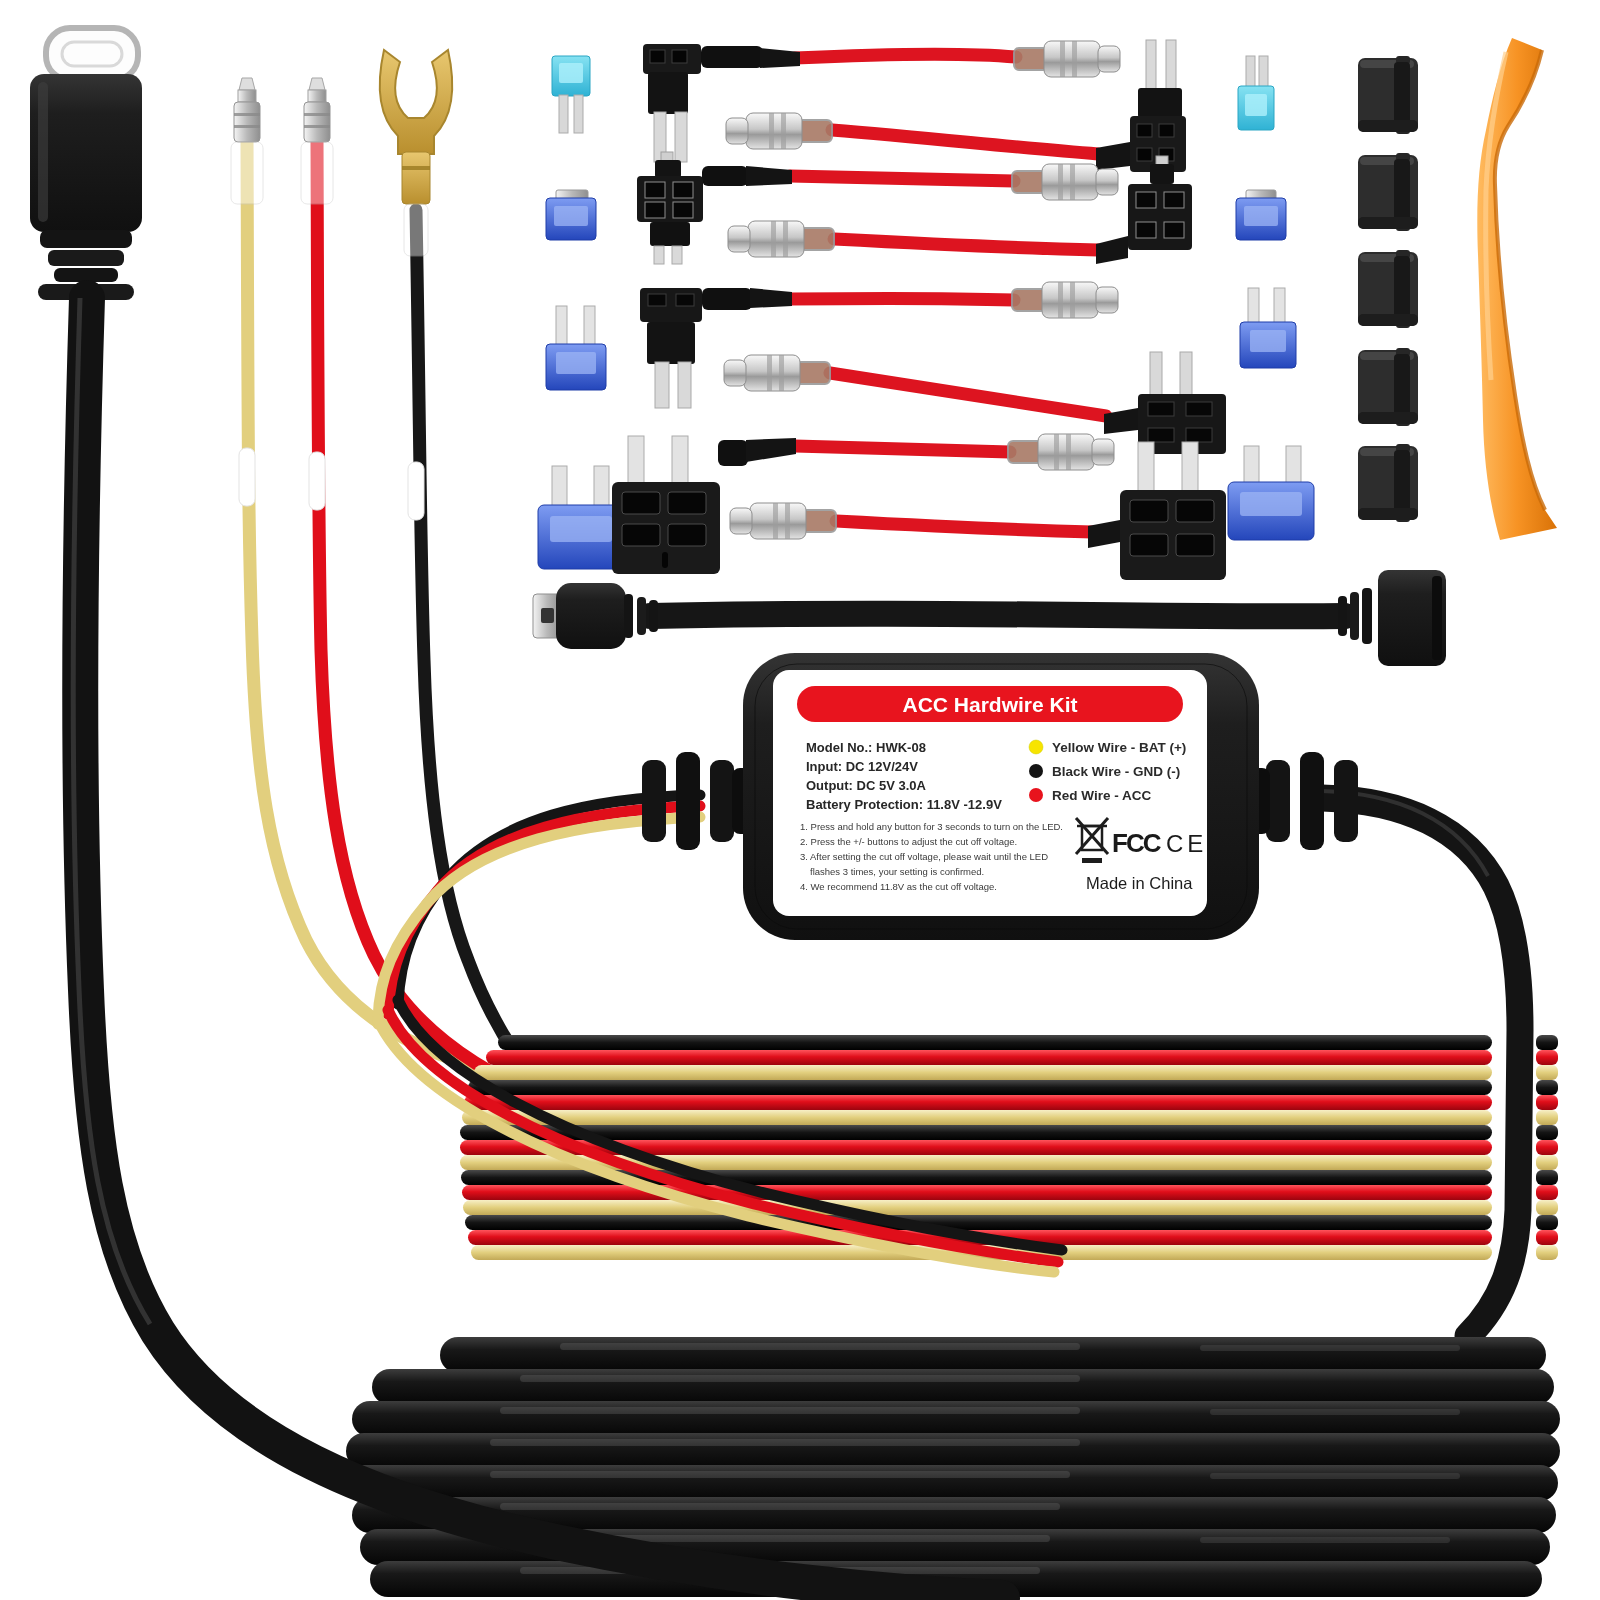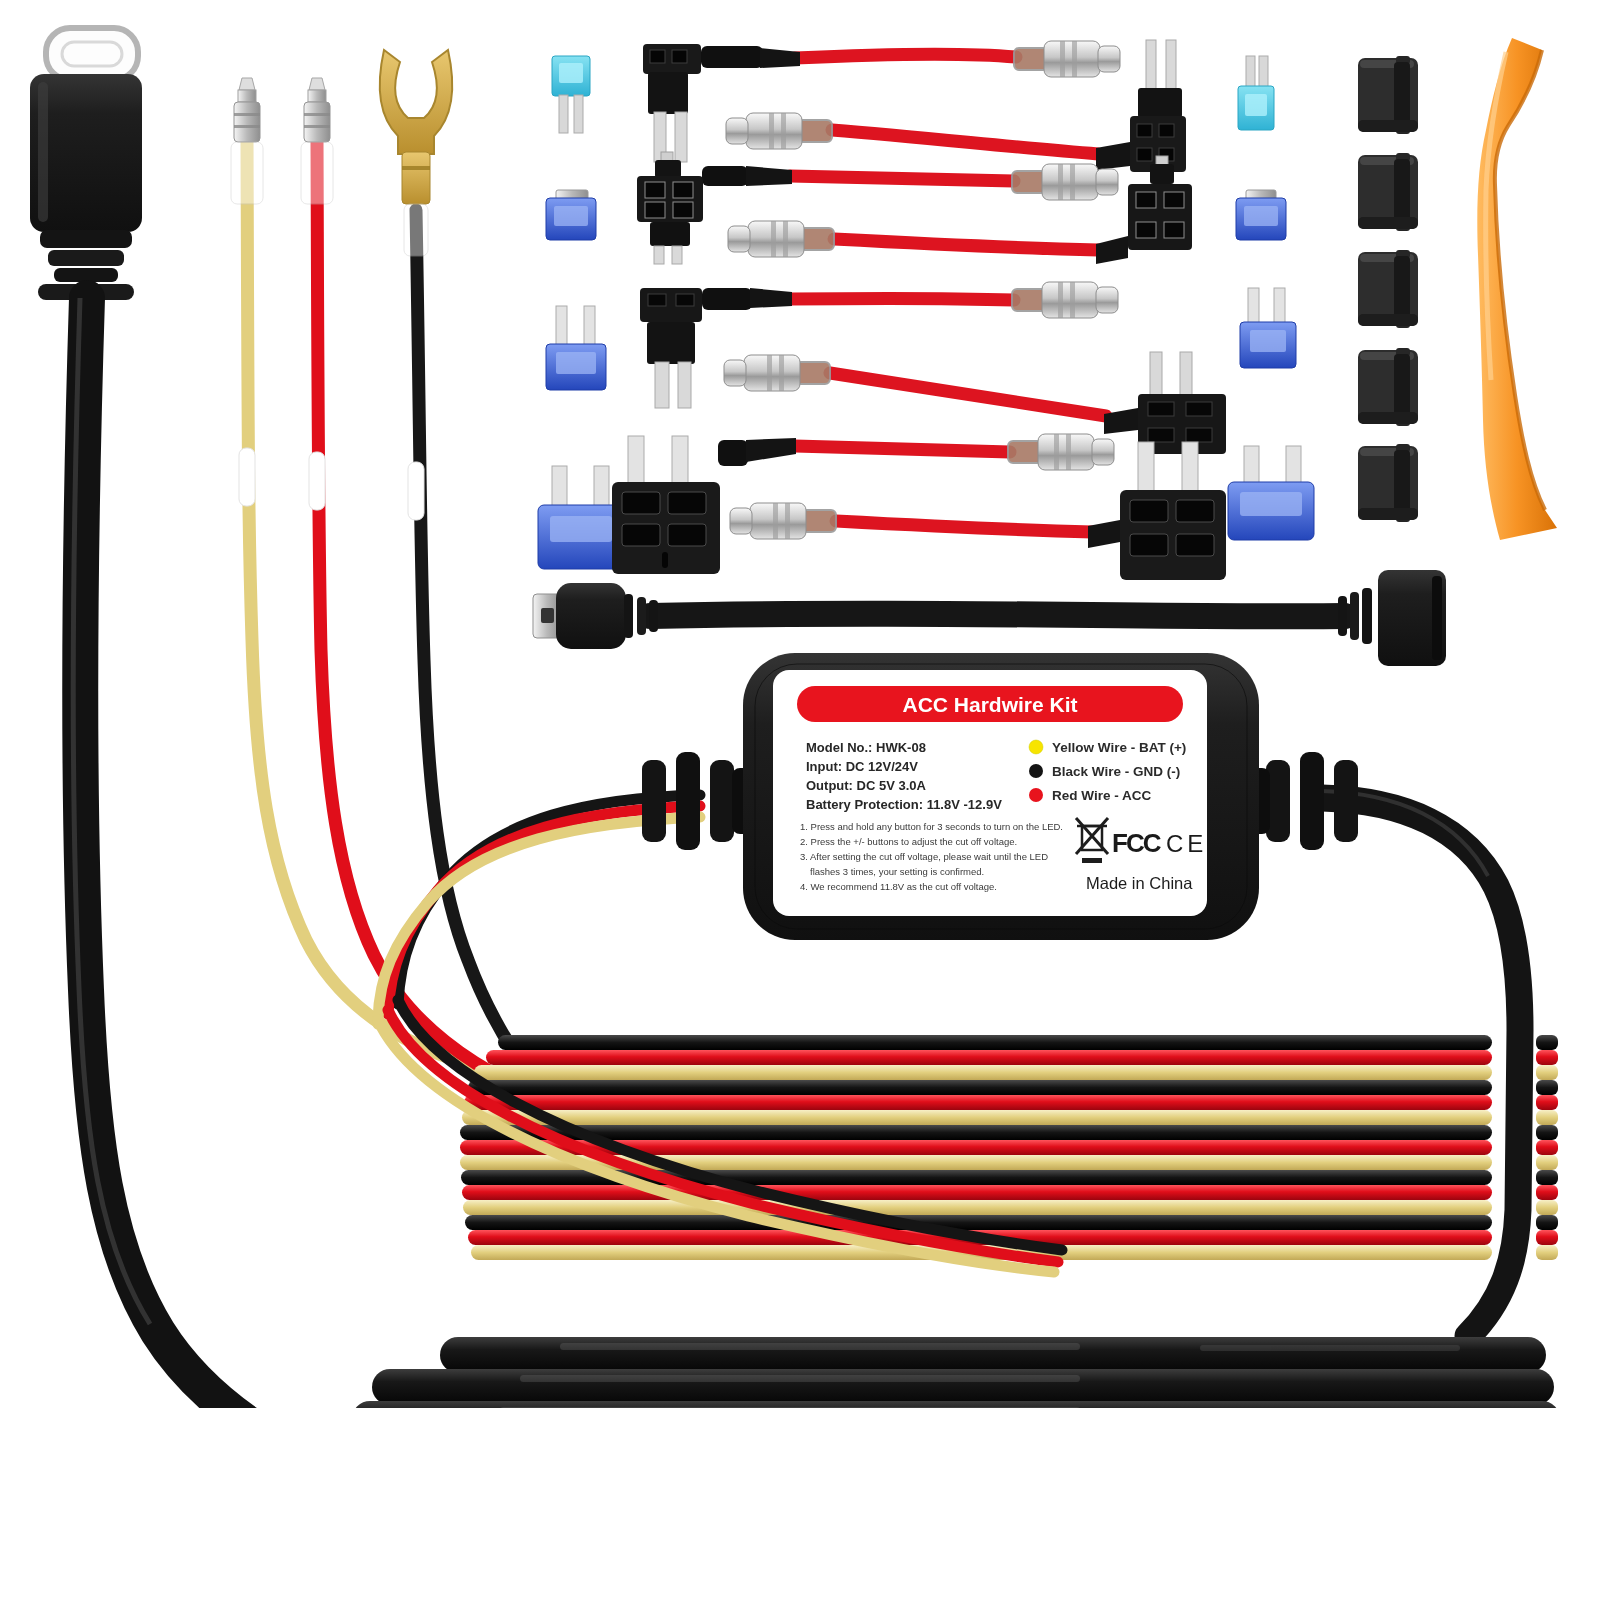--- a/index.html
+++ b/index.html
@@ -1,16 +1,16 @@
 <!DOCTYPE html>
 <html><head>
 <meta charset="utf-8">
 <style>
   html,body{margin:0;padding:0;background:#ffffff;}
-  .stage{width:1600px;height:1408px;position:relative;background:#fff;overflow:hidden;}
+  .stage{width:1600px;height:1600px;position:relative;background:#fff;overflow:hidden;}
   svg{display:block;}
   text{font-family:"Liberation Sans","DejaVu Sans",sans-serif;}
   .t-title{font-weight:bold;fill:#ffffff;}
   .t-spec{font-weight:bold;fill:#272727;}
   .t-legend{font-weight:bold;fill:#2b2b2b;}
   .t-instr{fill:#3a3a3a;}
   .t-made{fill:#1c1c1c;}
   .t-cert{font-weight:bold;fill:#1a1a1a;}
 </style>
 </head>

